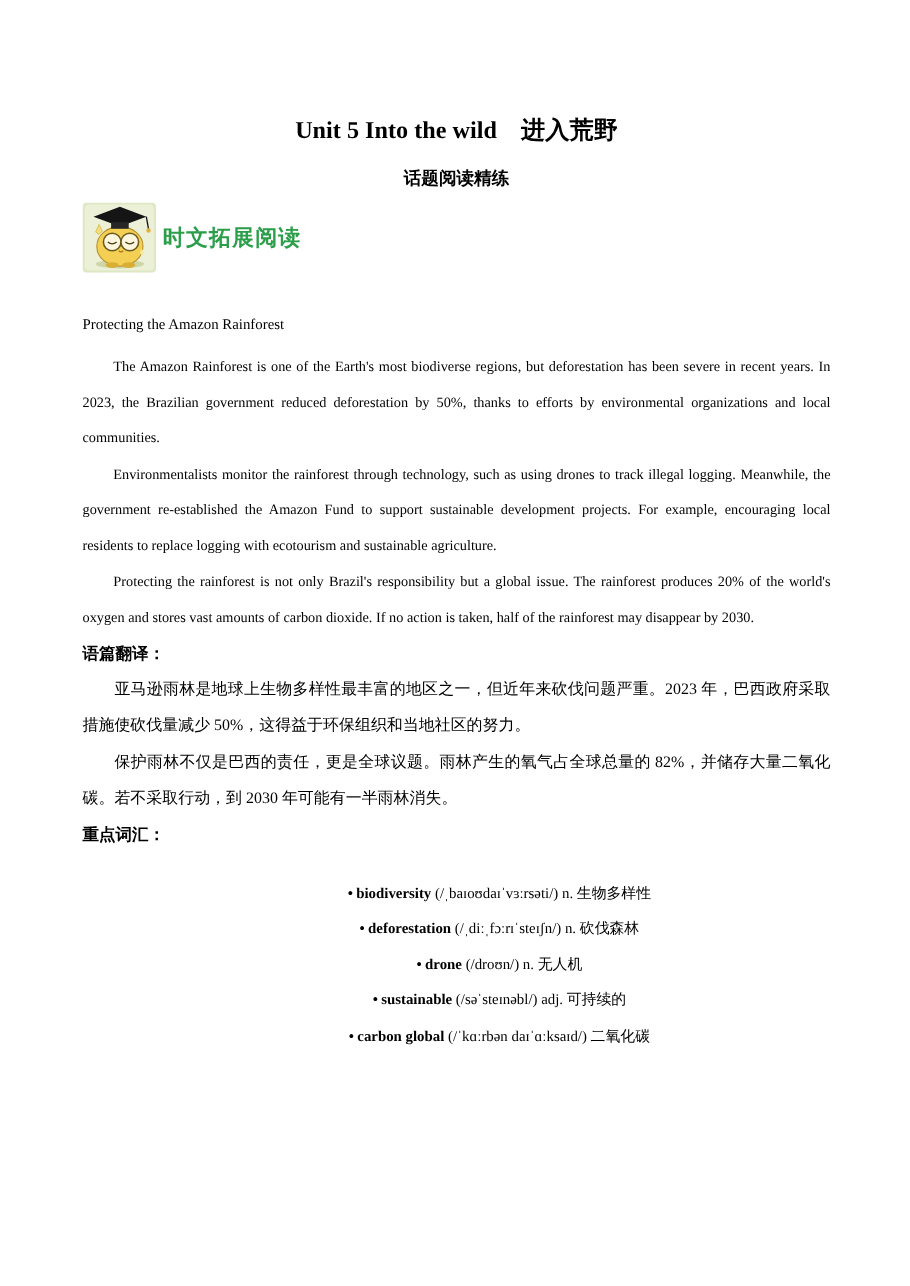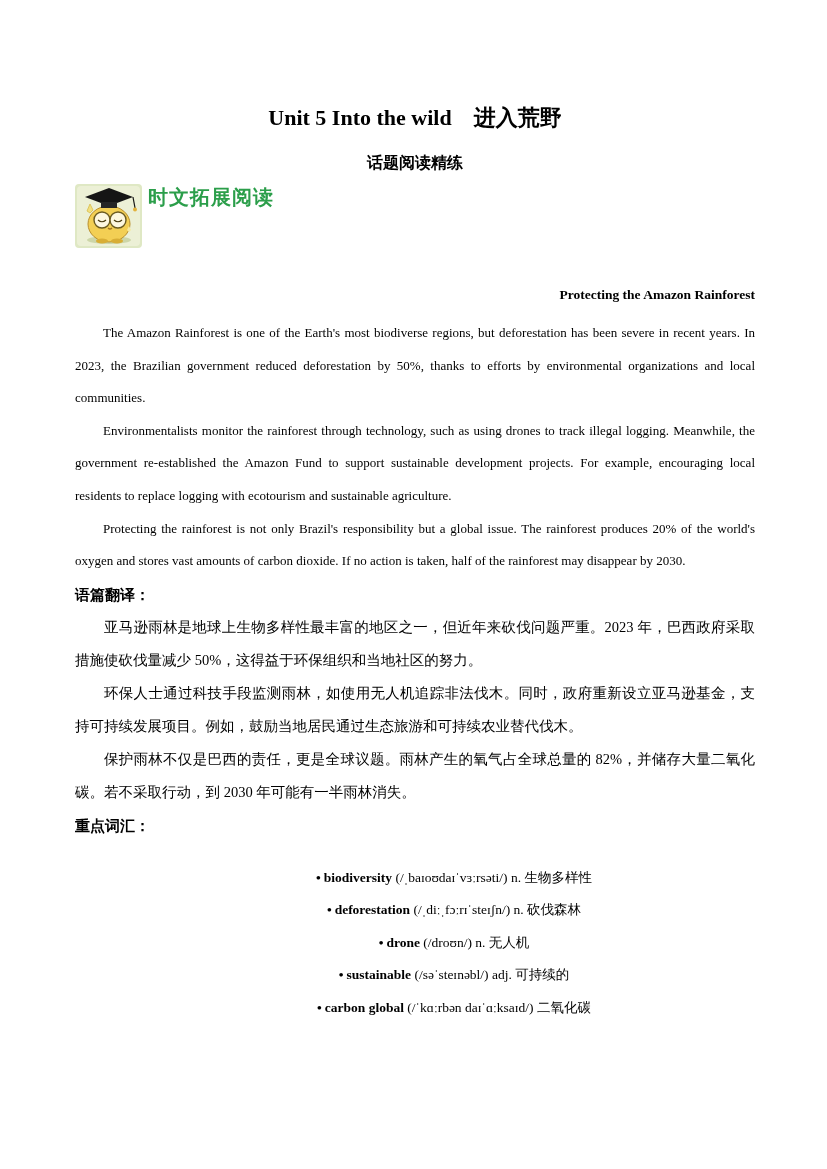--- a/index.html
+++ b/index.html
@@ -24,39 +24,40 @@
   }
   .subtitle {
     text-align: center;
     font-size: 16px;
     font-weight: bold;
     line-height: 26px;
     margin-top: 18px;
   }
   .banner {
     display: flex;
+    align-items: center;
     margin-top: 8px;
     height: 64px;
   }
   .mascot {
     width: 67px; height: 64px;
     flex: 0 0 auto;
   }
   .banner-label {
     font-family: "Liberation Sans", "DejaVu Sans", sans-serif;
     font-size: 20px;
     font-weight: bold;
     color: #2b9e4a;
     margin-left: 6px;
     letter-spacing: 1px;
   }
   .article-title {
-    text-align: right;
+    text-align: left;
     font-size: 13.5px;
-    font-weight: bold;
+    font-weight: normal;
     line-height: 18px;
     margin-top: 38px;
   }
   .para-en {
     font-size: 13px;
     line-height: 32.6px;
     text-align: justify;
     text-indent: 28px;
   }
   .para-en.first { margin-top: 13px; }
@@ -124,21 +125,20 @@
 
   <div class="article-title">Protecting the Amazon Rainforest</div>
 
   <p class="para-en first">The Amazon Rainforest is one of the Earth's most biodiverse regions, but deforestation has been severe in recent years. In 2023, the Brazilian government reduced deforestation by 50%, thanks to efforts by environmental organizations and local communities.</p>
   <p class="para-en">Environmentalists monitor the rainforest through technology, such as using drones to track illegal logging. Meanwhile, the government re-established the Amazon Fund to support sustainable development projects. For example, encouraging local residents to replace logging with ecotourism and sustainable agriculture.</p>
   <p class="para-en">Protecting the rainforest is not only Brazil's responsibility but a global issue. The rainforest produces 20% of the world's oxygen and stores vast amounts of carbon dioxide. If no action is taken, half of the rainforest may disappear by 2030.</p>
 
   <div class="section-head">语篇翻译：</div>
 
   <p class="para-cn">亚马逊雨林是地球上生物多样性最丰富的地区之一，但近年来砍伐问题严重。2023 年，巴西政府采取措施使砍伐量减少 50%，这得益于环保组织和当地社区的努力。</p>
-  <p class="para-cn">环保人士通过科技手段监测雨林，如使用无人机追踪非法伐木。同时，政府重新设立亚马逊基金，支持可持续发展项目。例如，鼓励当地居民通过生态旅游和可持续农业替代伐木。</p>
   <p class="para-cn">保护雨林不仅是巴西的责任，更是全球议题。雨林产生的氧气占全球总量的 82%，并储存大量二氧化碳。若不采取行动，到 2030 年可能有一半雨林消失。</p>
 
   <div class="section-head">重点词汇：</div>
 
   <ul class="vocab-list">
     <li class="vocab-item">
       <span class="vocab-bullet">•</span><span class="vocab-word">biodiversity</span><span> (/ˌbaɪoʊdaɪˈvɜːrsəti/) n. 生物多样性</span>
     </li>
     <li class="vocab-item">
       <span class="vocab-bullet">•</span><span class="vocab-word">deforestation</span><span> (/ˌdiːˌfɔːrɪˈsteɪʃn/) n. 砍伐森林</span>

